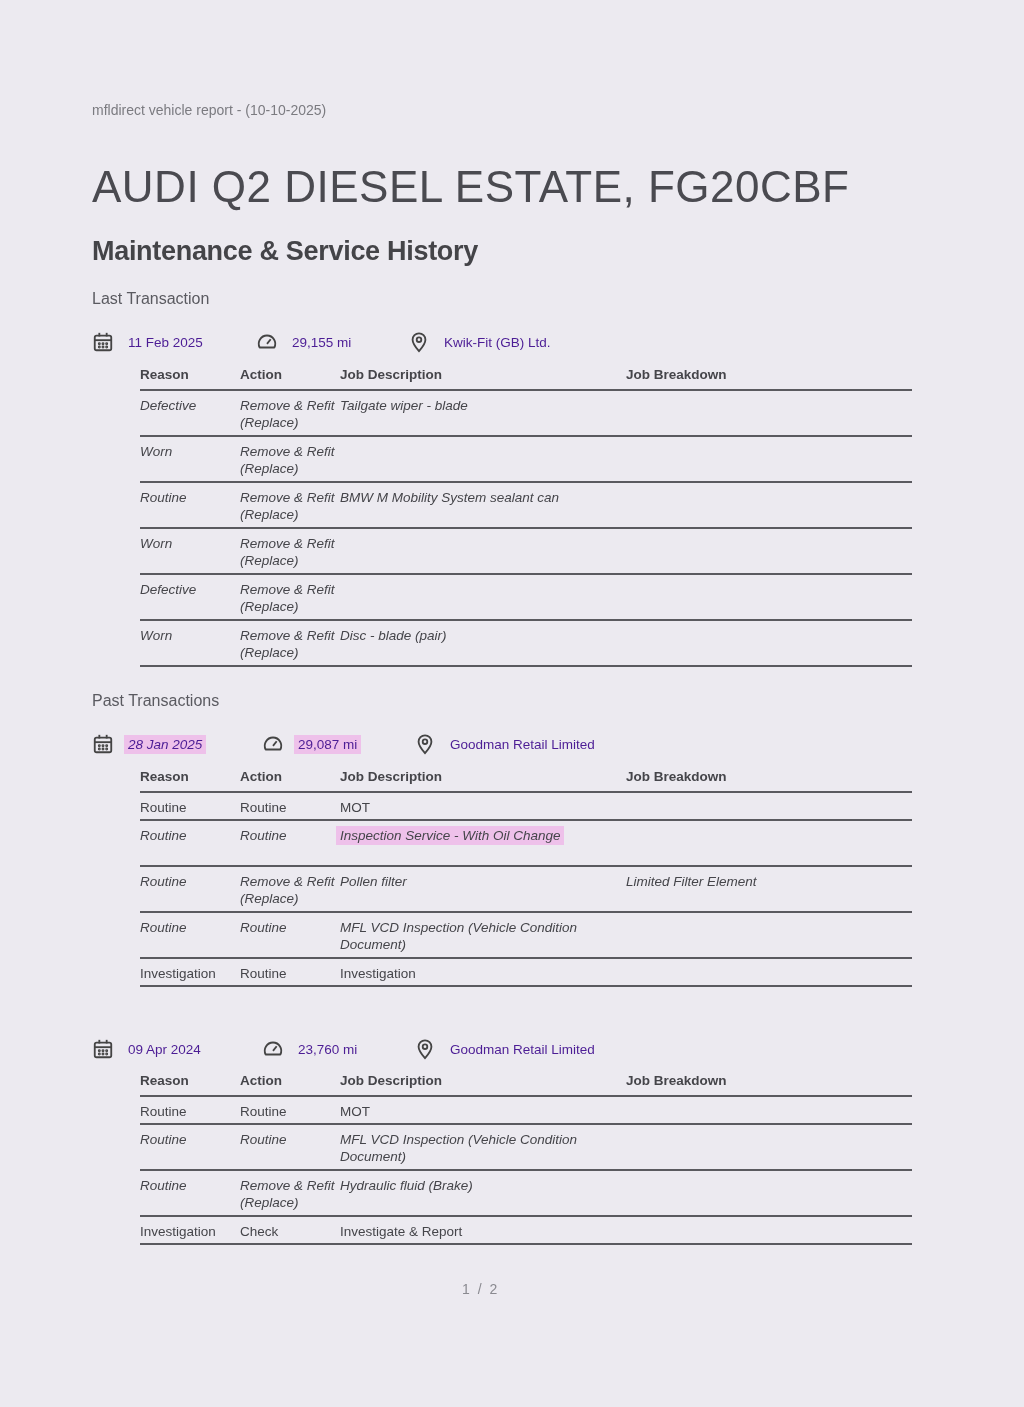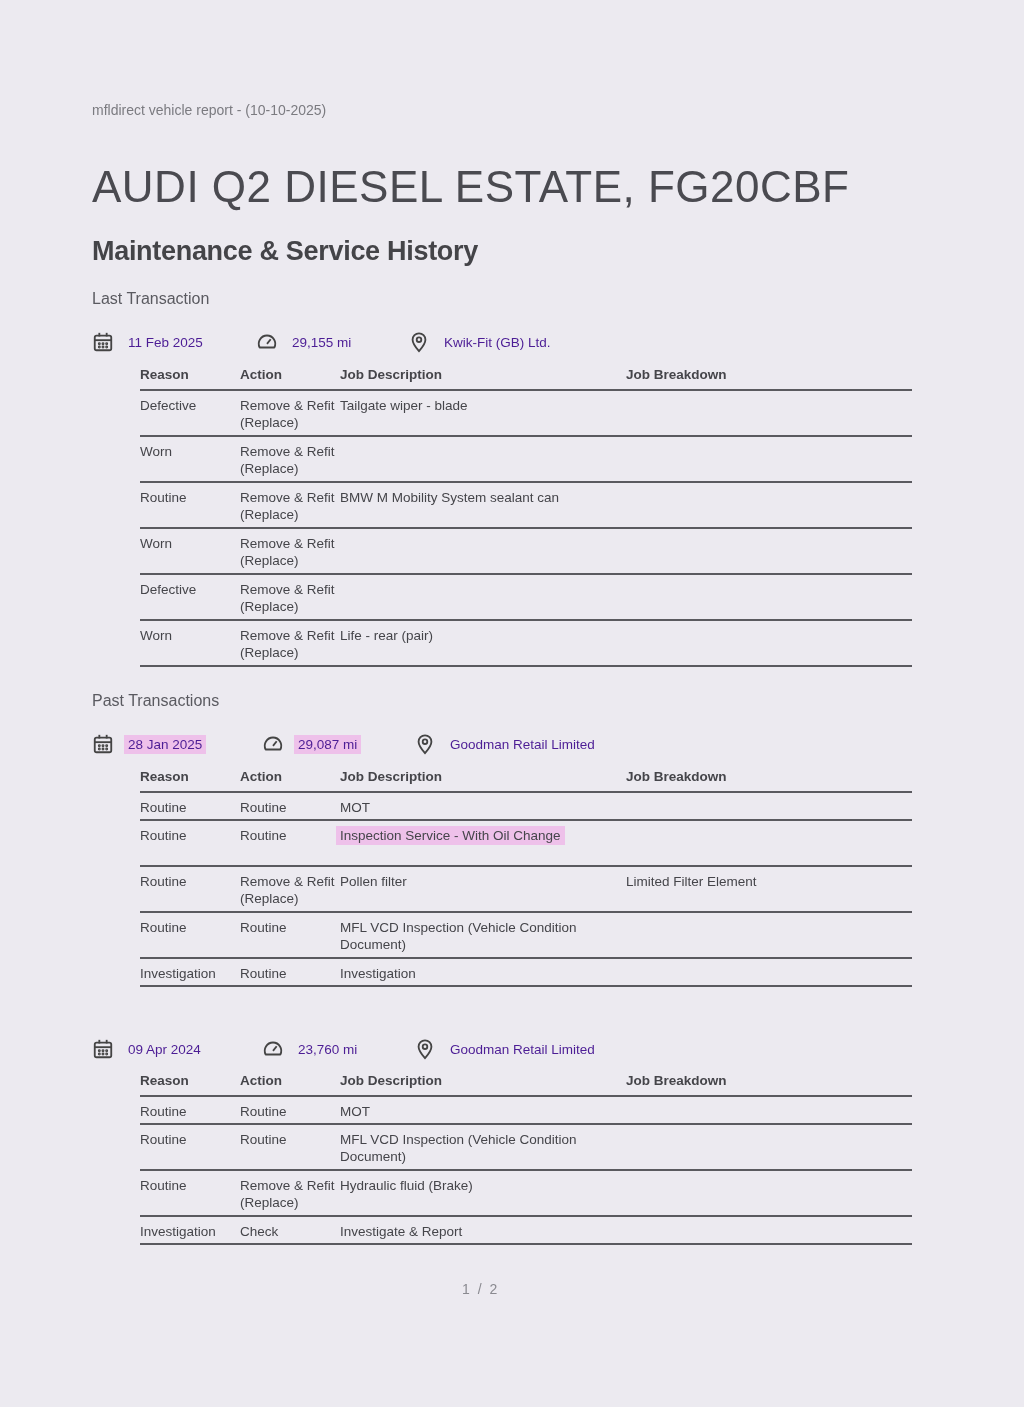--- a/index.html
+++ b/index.html
@@ -21,21 +21,21 @@
   .meta-item .icon { width: 22px; height: 22px; display: inline-flex; align-items: center; justify-content: center; margin-right: 14px; }
   .meta-item svg { width: 22px; height: 22px; }
   .hl { background: rgba(240, 170, 230, 0.65); padding: 2px 4px; margin-left: -4px; }
   .table { position: absolute; left: 0; width: 772px; font-size: 13.5px; color: #45454a; margin-left: 48px; }
   .thead { display: flex; font-weight: bold; height: 22px; border-bottom: 2px solid #5a5a5f; align-items: flex-start; }
   .row { display: flex; border-bottom: 2px solid #5a5a5f; padding-top: 6px; line-height: 17px; }
   .c-reason { width: 100px; flex: none; }
   .c-action { width: 100px; flex: none; }
   .c-desc { width: 286px; flex: none; }
   .c-break { width: 286px; flex: none; }
-  .row.h1 { height: 38px; }
+  .row.h1 { height: 38px; font-style: italic; }
   .row.h2 { height: 20px; }
   .footer-page { position: absolute; top: 1281px; left: 462px; font-size: 14px; color: #8a8a90; letter-spacing: 2px; }
 </style>
 </head>
 <body>
 
 <div class="page">
 
   <div class="report-header">mfldirect vehicle report - (10-10-2025)</div>
   <div class="vehicle-title">AUDI Q2 DIESEL ESTATE, FG20CBF</div>
@@ -111,29 +111,29 @@
       <div class="c-break"></div>
     </div>
     <div class="row h1">
       <div class="c-reason">Defective</div>
       <div class="c-action">Remove &amp; Refit (Replace)</div>
       <div class="c-break"></div>
     </div>
     <div class="row h1">
       <div class="c-reason">Worn</div>
       <div class="c-action">Remove &amp; Refit (Replace)</div>
-      <div class="c-desc">Life - rear (pair)</div>
+      <div class="c-desc">Disc - blade (pair)</div>
       <div class="c-break"></div>
     </div>
   </div>
 
   <div class="subsection" style="top:692px;">Past Transactions</div>
 
   <div class="meta-row" style="top:731px;">
-    <div class="meta-item" style="width:170px;">
+    <div class="meta-item" style="width:170px;font-style:italic;">
       <span class="icon">
         <svg viewBox="0 0 24 24" fill="none" stroke="#444" stroke-width="2">
             <rect x="3" y="5" width="18" height="16" rx="2"></rect>
             <line x1="3" y1="10" x2="21" y2="10"></line>
             <line x1="8" y1="2" x2="8" y2="6"></line>
             <line x1="16" y1="2" x2="16" y2="6"></line>
             <circle cx="8" cy="14" r="0.6" fill="#444"></circle>
             <circle cx="12" cy="14" r="0.6" fill="#444"></circle>
             <circle cx="16" cy="14" r="0.6" fill="#444"></circle>
             <circle cx="8" cy="17.5" r="0.6" fill="#444"></circle>

